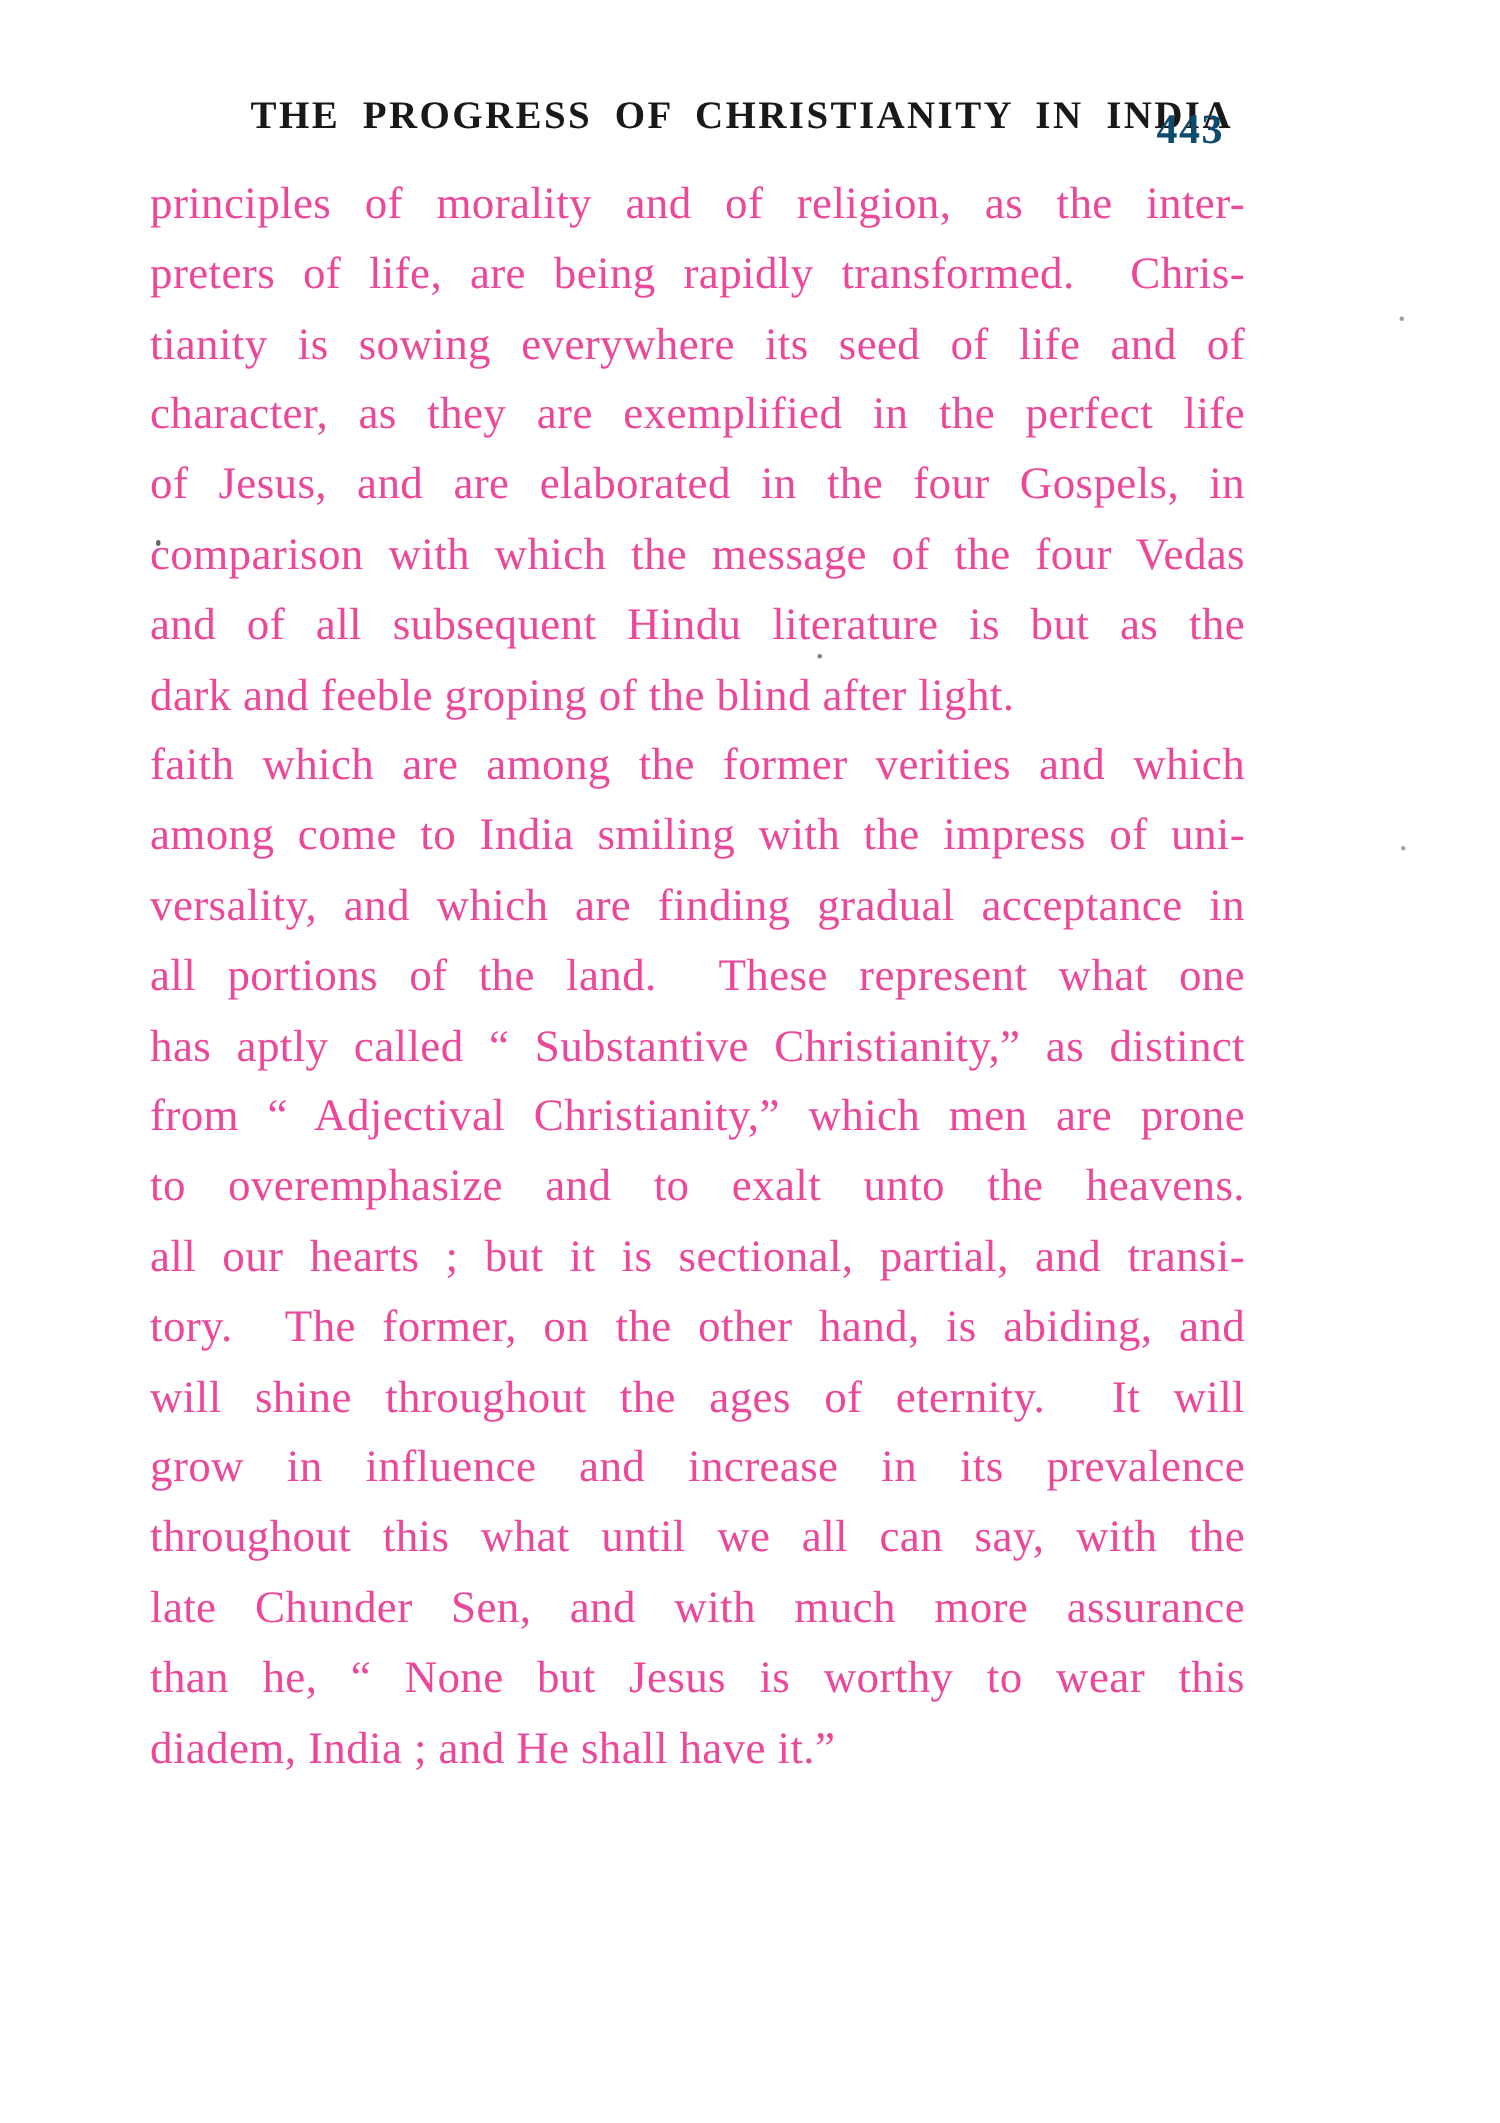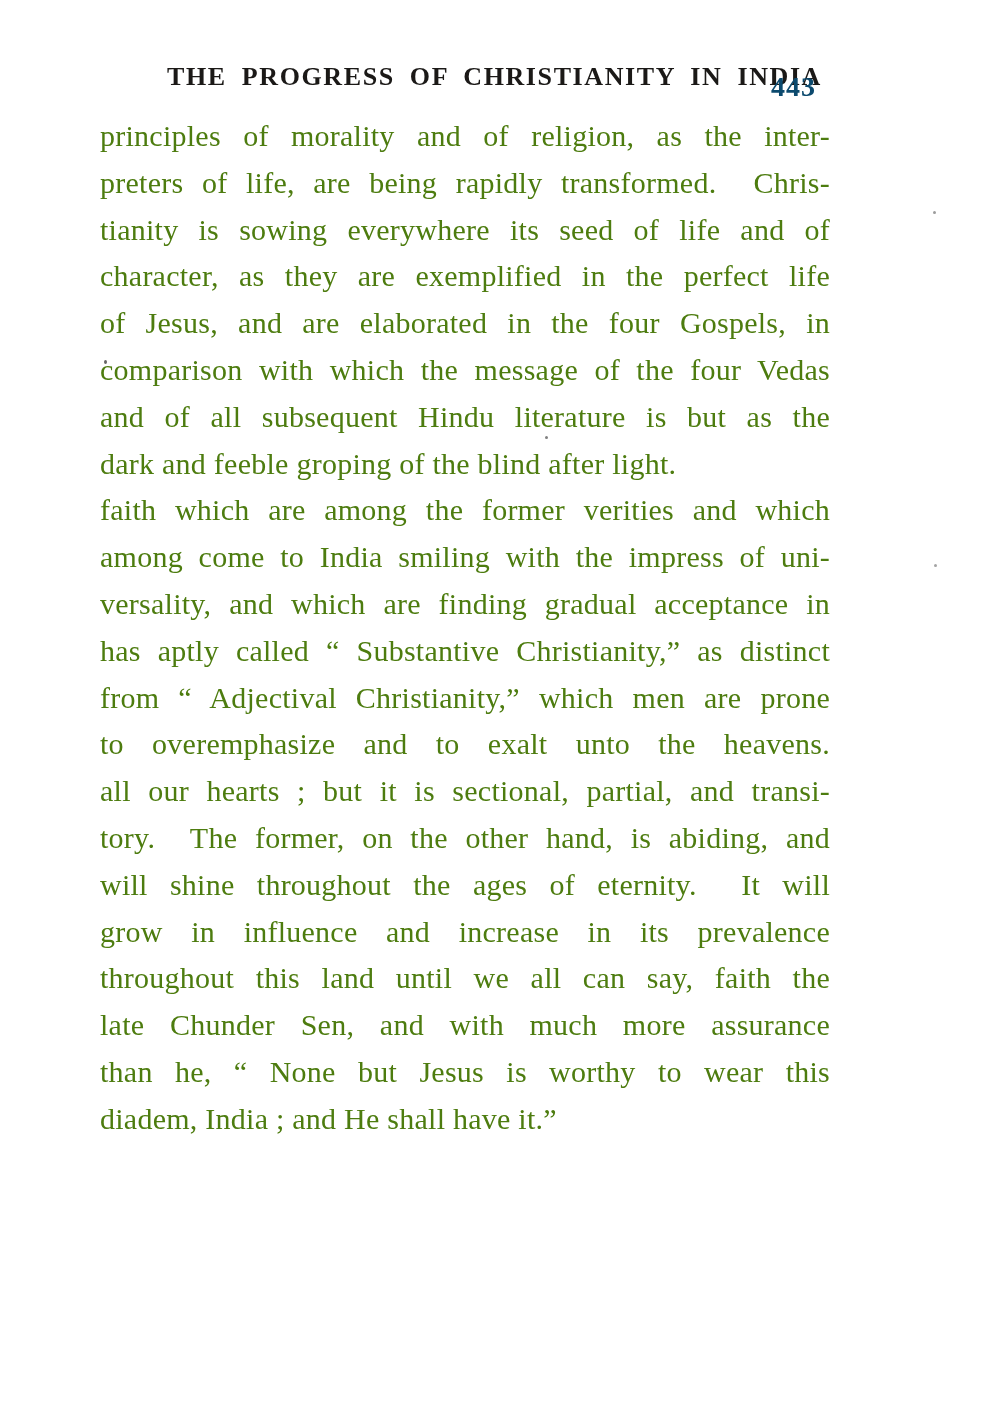--- a/index.html
+++ b/index.html
@@ -47,21 +47,21 @@
     left: 100px;
     width: 730px;
   }
   .line {
     font-size: 30px;
     line-height: 46.8px;
     letter-spacing: 0.25px;
     text-align: justify;
     text-align-last: justify;
     white-space: normal;
-    color: #4d7c0f;
+    color: #ec4899;
   }
   .line.indent {
     text-indent: 32px;
   }
   .line.para-end {
     text-align-last: left;
   }
   
   .speck {
     position: absolute;
@@ -88,28 +88,29 @@
       <div class="line">preters of life, are being rapidly transformed.&nbsp; Chris-</div>
       <div class="line">tianity is sowing everywhere its seed of life and of</div>
       <div class="line">character, as they are exemplified in the perfect life</div>
       <div class="line">of Jesus, and are elaborated in the four Gospels, in</div>
       <div class="line">comparison with which the message of the four Vedas</div>
       <div class="line">and of all subsequent Hindu literature is but as the</div>
       <div class="line para-end">dark and feeble groping of the blind after light.</div>
       <div class="line">faith which are among the former verities and which</div>
       <div class="line">among come to India smiling with the impress of uni-</div>
       <div class="line">versality, and which are finding gradual acceptance in</div>
+      <div class="line">all portions of the land.&nbsp; These represent what one</div>
       <div class="line">has aptly called “ Substantive Christianity,” as distinct</div>
       <div class="line">from “ Adjectival Christianity,” which men are prone</div>
       <div class="line">to overemphasize and to exalt unto the heavens.</div>
       <div class="line">all our hearts ; but it is sectional, partial, and transi-</div>
       <div class="line">tory.&nbsp; The former, on the other hand, is abiding, and</div>
       <div class="line">will shine throughout the ages of eternity.&nbsp; It will</div>
       <div class="line">grow in influence and increase in its prevalence</div>
-      <div class="line">throughout this land until we all can say, faith the</div>
+      <div class="line">throughout this what until we all can say, with the</div>
       <div class="line">late Chunder Sen, and with much more assurance</div>
       <div class="line">than he, “ None but Jesus is worthy to wear this</div>
       <div class="line para-end">diadem, India ; and He shall have it.”</div>
     </div>
 
   <div class="speck s1"></div>
   <div class="speck s2"></div>
   <div class="speck s3"></div>
   <div class="speck s4"></div>
 

